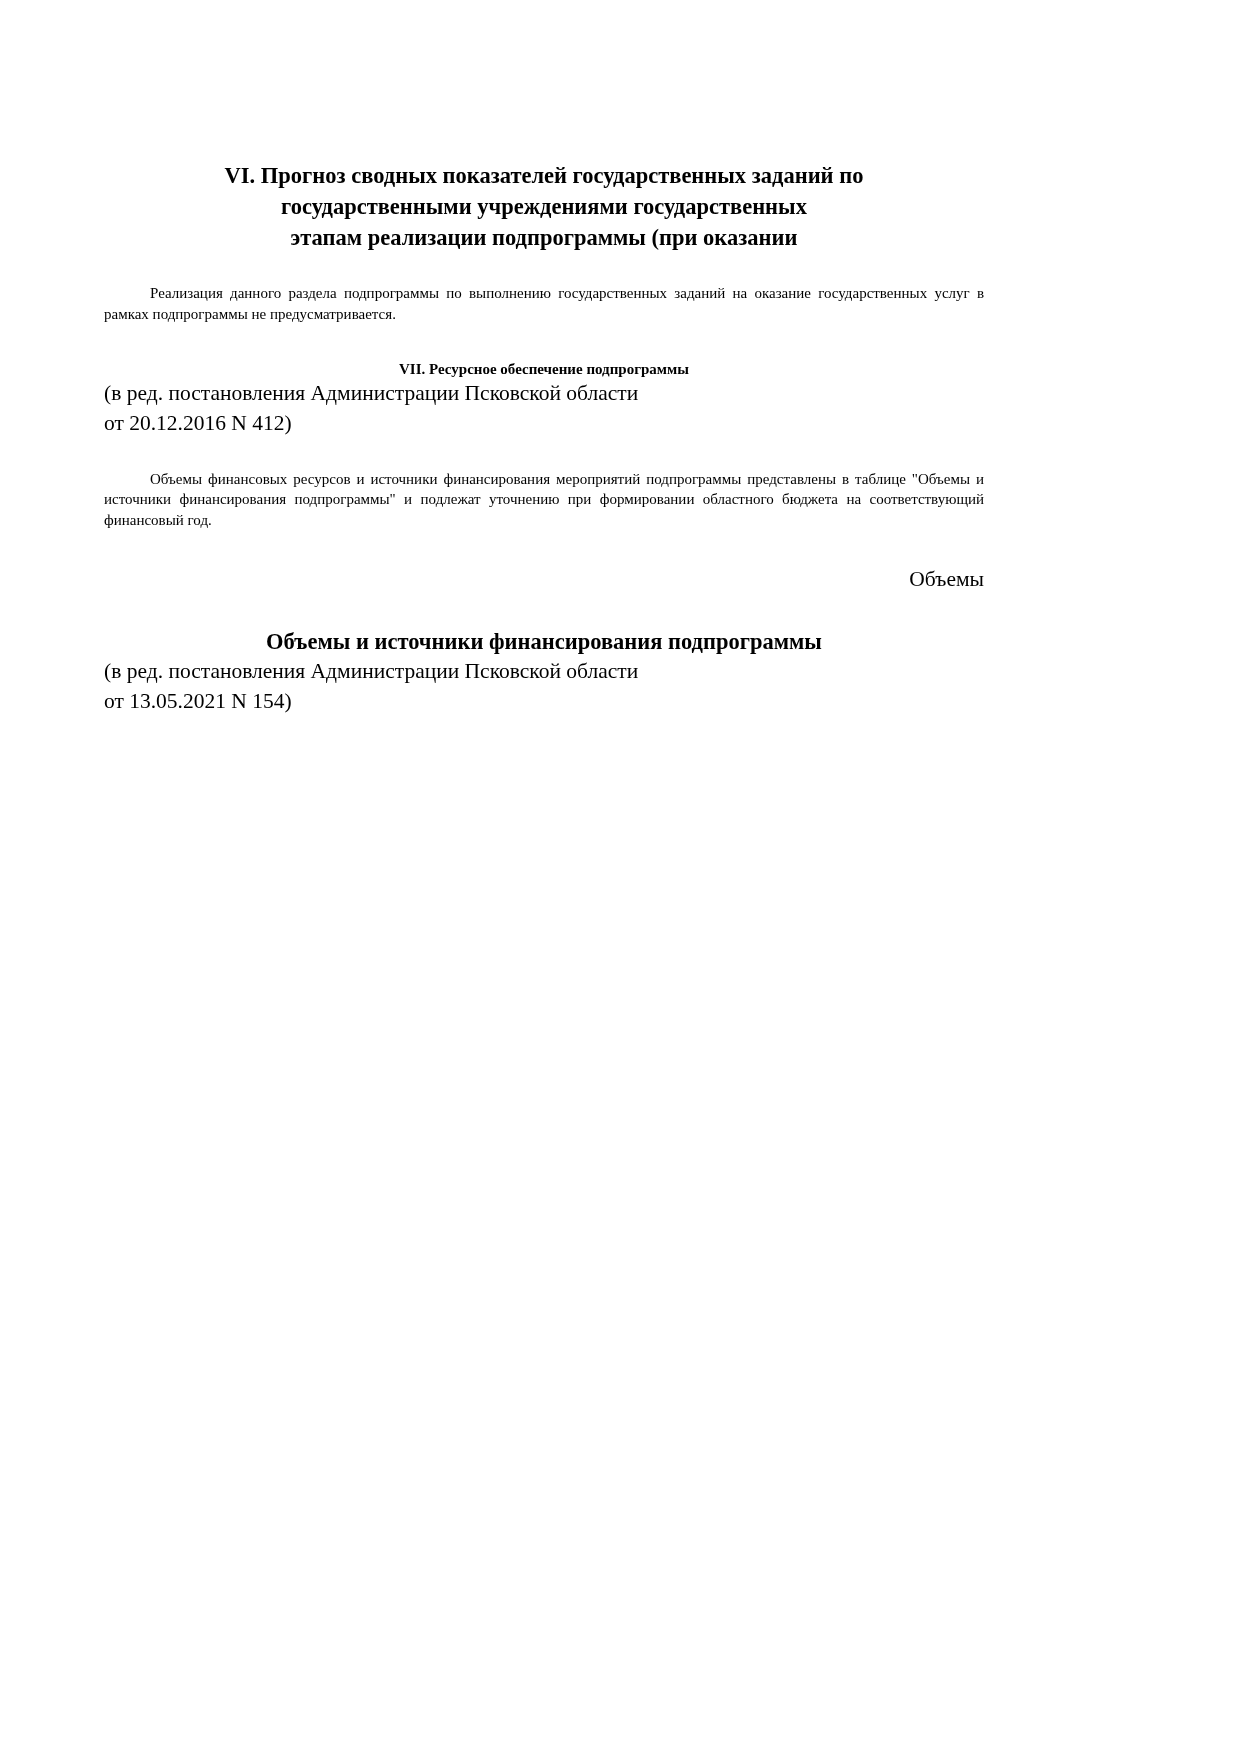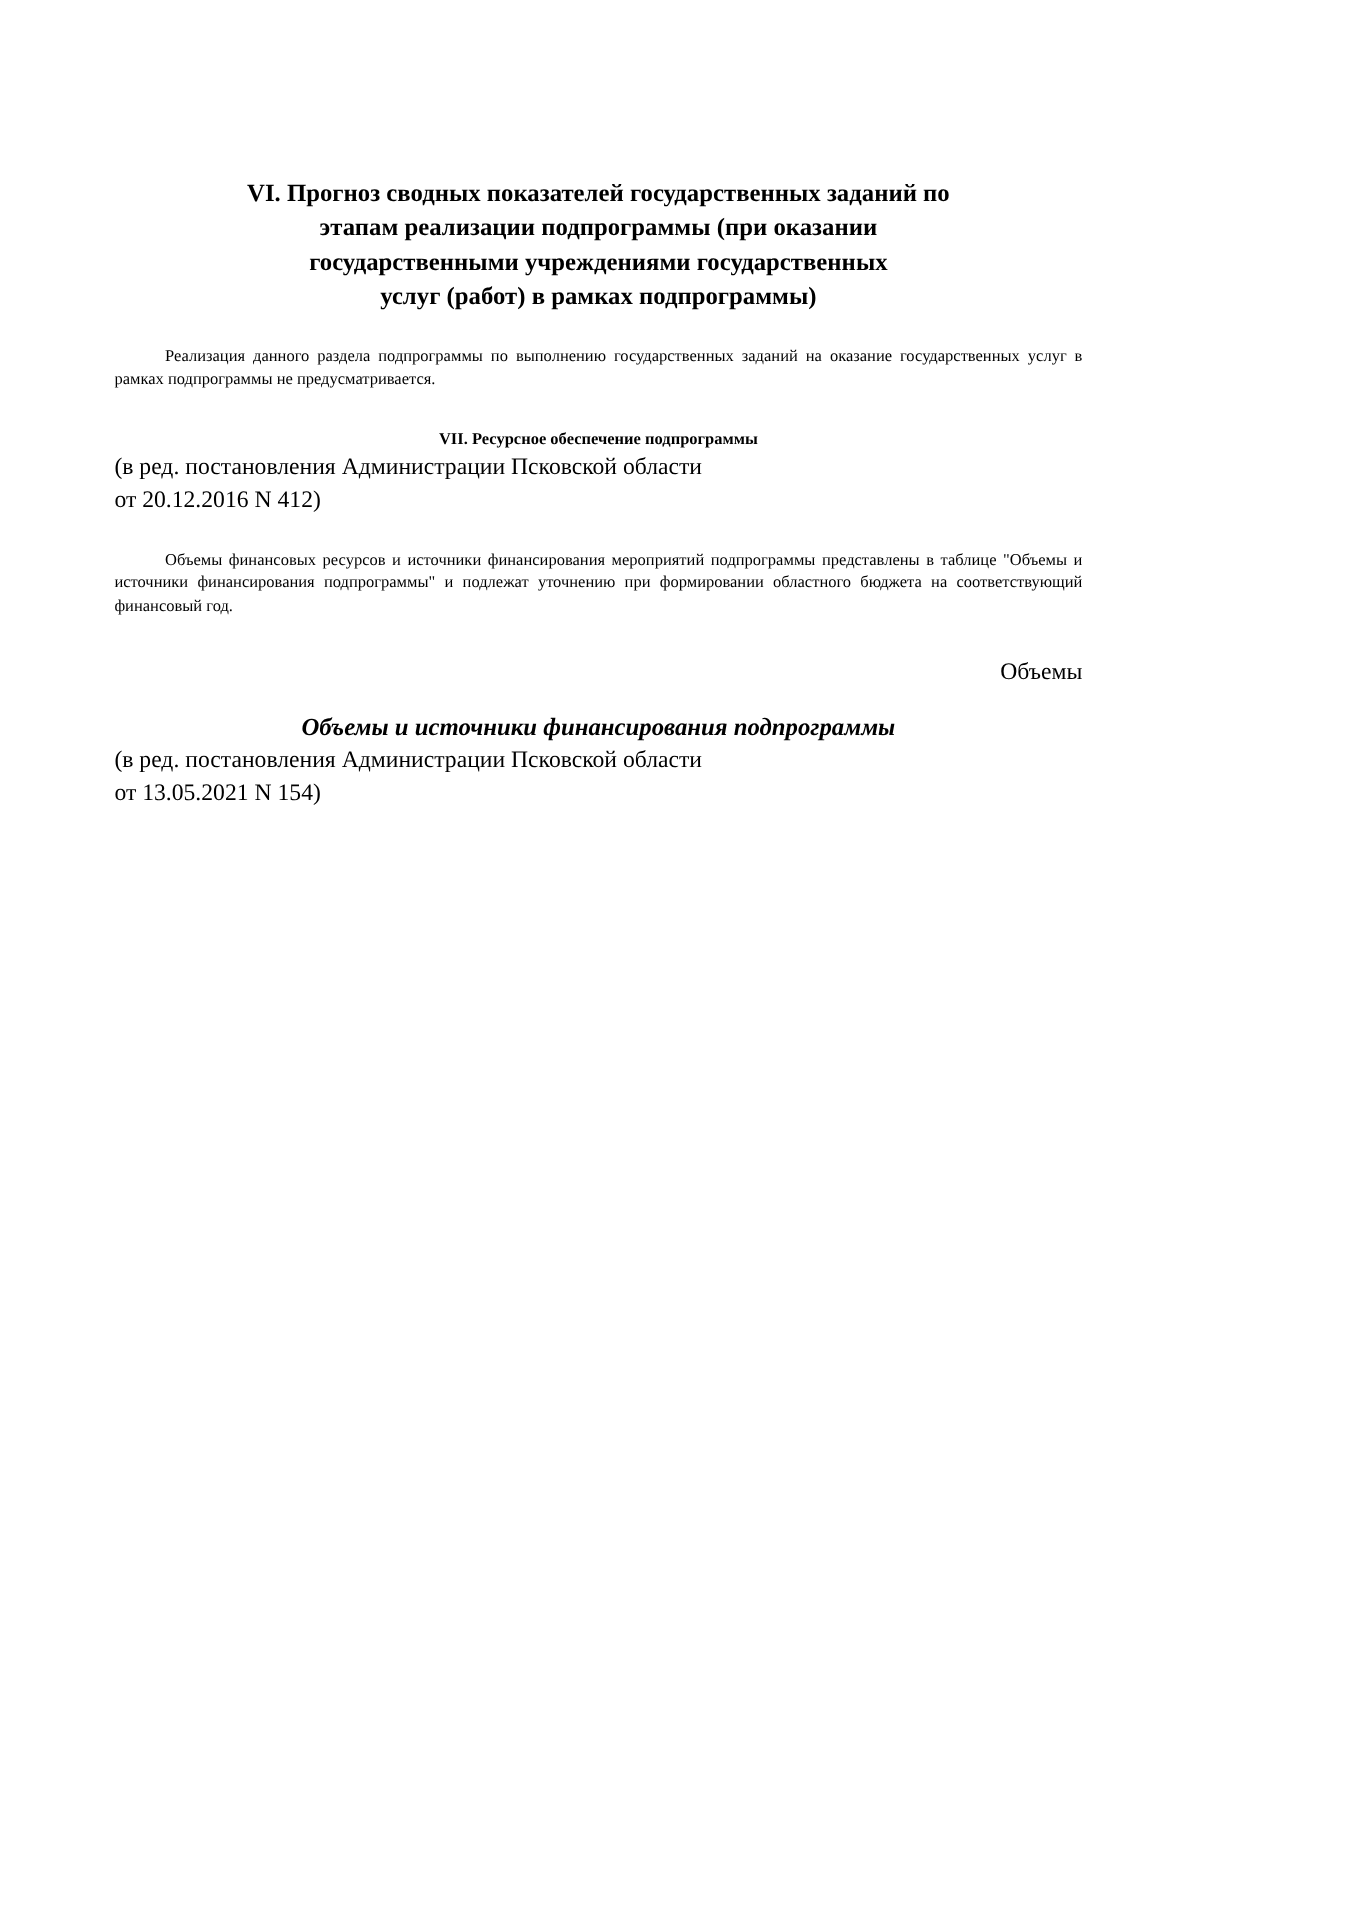--- a/index.html
+++ b/index.html
@@ -48,34 +48,32 @@
     text-align: right;
     font-size: 21.5px;
     line-height: 1.38;
     margin-top: 34px;
   }
   .table-title {
     text-align: center;
     font-weight: bold;
     font-size: 22.5px;
     line-height: 1.38;
-    margin-top: 20px;
-    font-style: italic;
+    margin-top: 32px;
   }
 </style>
 </head>
 <body>
 
 <div class="page">
 
   <div class="heading-block">
     <span class="heading-line">VI. Прогноз сводных показателей государственных заданий по</span>
+    <span class="heading-line">государственными учреждениями государственных</span>
     <span class="heading-line">этапам реализации подпрограммы (при оказании</span>
-    <span class="heading-line">государственными учреждениями государственных</span>
-    <span class="heading-line">услуг (работ) в рамках подпрограммы)</span>
   </div>
 
   <p class="para">Реализация данного раздела подпрограммы по выполнению государственных заданий на оказание государственных услуг в рамках подпрограммы не предусматривается.</p>
 
   <div class="section-heading">VII. Ресурсное обеспечение подпрограммы</div>
 
   <div class="sub-center">
     <span class="heading-line">(в ред. постановления Администрации Псковской области</span>
     <span class="heading-line">от 20.12.2016 N 412)</span>
   </div>

